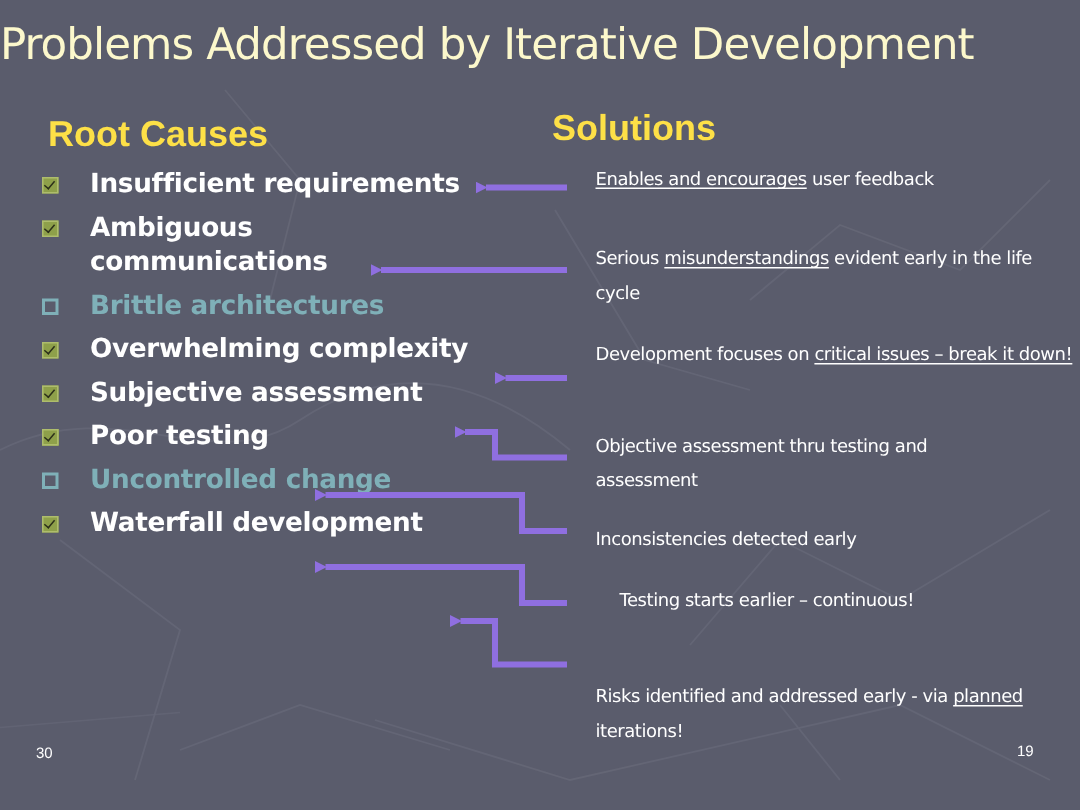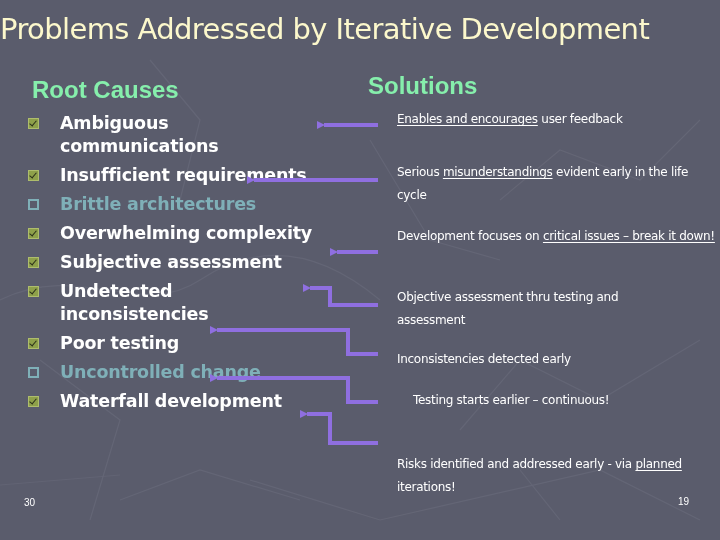--- a/index.html
+++ b/index.html
@@ -9,21 +9,21 @@
     position:relative;
     font-family:"Liberation Sans", sans-serif;
   }
   .bg-deco { position:absolute; left:0; top:0; width:720px; height:540px; pointer-events:none; }
   .title {
     position:absolute; left:0; width:720px; top:12px; 
     color:#fcf8cc; font-family:"DejaVu Sans", sans-serif; font-size:29px;
     font-weight:normal; letter-spacing:-0.6px;
   }
   .col-head {
-    position:absolute; color:#86efac; font-weight:bold; font-size:24px;
+    position:absolute; color:#fde047; font-weight:bold; font-size:24px;
     font-family:"Liberation Sans", sans-serif;
   }
   .causes { position:absolute; left:28px; top:112px; width:320px; }
   .cause {
     position:relative; padding-left:32px; color:#ffffff;
     font-family:"DejaVu Sans", sans-serif; font-weight:bold; font-size:17.5px;
     line-height:23px; margin-bottom:6px; letter-spacing:-0.2px;
   }
   .cause.dim { color:#7fb0b8; font-weight:bold; font-size:17.5px; }
   .cb {
@@ -64,26 +64,26 @@
   <g stroke="#656777" stroke-width="1" opacity="0.7">
     <path d="M0 485 L120 475"></path>
   </g>
 </svg>
 
 <div class="title">Problems Addressed by Iterative Development</div>
 <div class="col-head" style="left:32px; top:76px;">Root Causes</div>
 <div class="col-head" style="left:368px; top:72px;">Solutions</div>
 
 <div class="causes">
+  <div class="cause"><span class="cb checked"></span><span>Insufficient requirements</span></div>
   <div class="cause" style="width:150px;"><span class="cb checked"></span><span>Ambiguous communications</span></div>
-  <div class="cause"><span class="cb checked"></span><span>Insufficient requirements</span></div>
   <div class="cause dim"><span class="cb empty"></span><span>Brittle architectures</span></div>
   <div class="cause"><span class="cb checked"></span><span>Overwhelming complexity</span></div>
   <div class="cause"><span class="cb checked"></span><span>Subjective assessment</span></div>
-  <div class="cause" style="width:150px;"><span class="cb checked"></span><span>Undetected inconsistencies</span></div>
+  <div class="cause" style="width:150px;"><span class="cb checked"></span></div>
   <div class="cause"><span class="cb checked"></span><span>Poor testing</span></div>
   <div class="cause dim"><span class="cb empty"></span><span>Uncontrolled change</span></div>
   <div class="cause"><span class="cb checked"></span><span>Waterfall development</span></div>
 </div>
 
 <div class="sol" style="top:108px;"><u>Enables and encourages</u><span> user feedback</span></div>
 <div class="sol" style="top:161px;"><span>Serious </span><u>misunderstandings</u><span> evident early in the life cycle</span></div>
 <div class="sol" style="top:225px;"><span>Development focuses on </span><u>critical issues – break it down!</u></div>
 <div class="sol" style="top:286px; width:290px;"><span>Objective assessment thru testing and assessment</span></div>
 <div class="sol" style="top:348px;"><span>Inconsistencies detected early</span></div>

